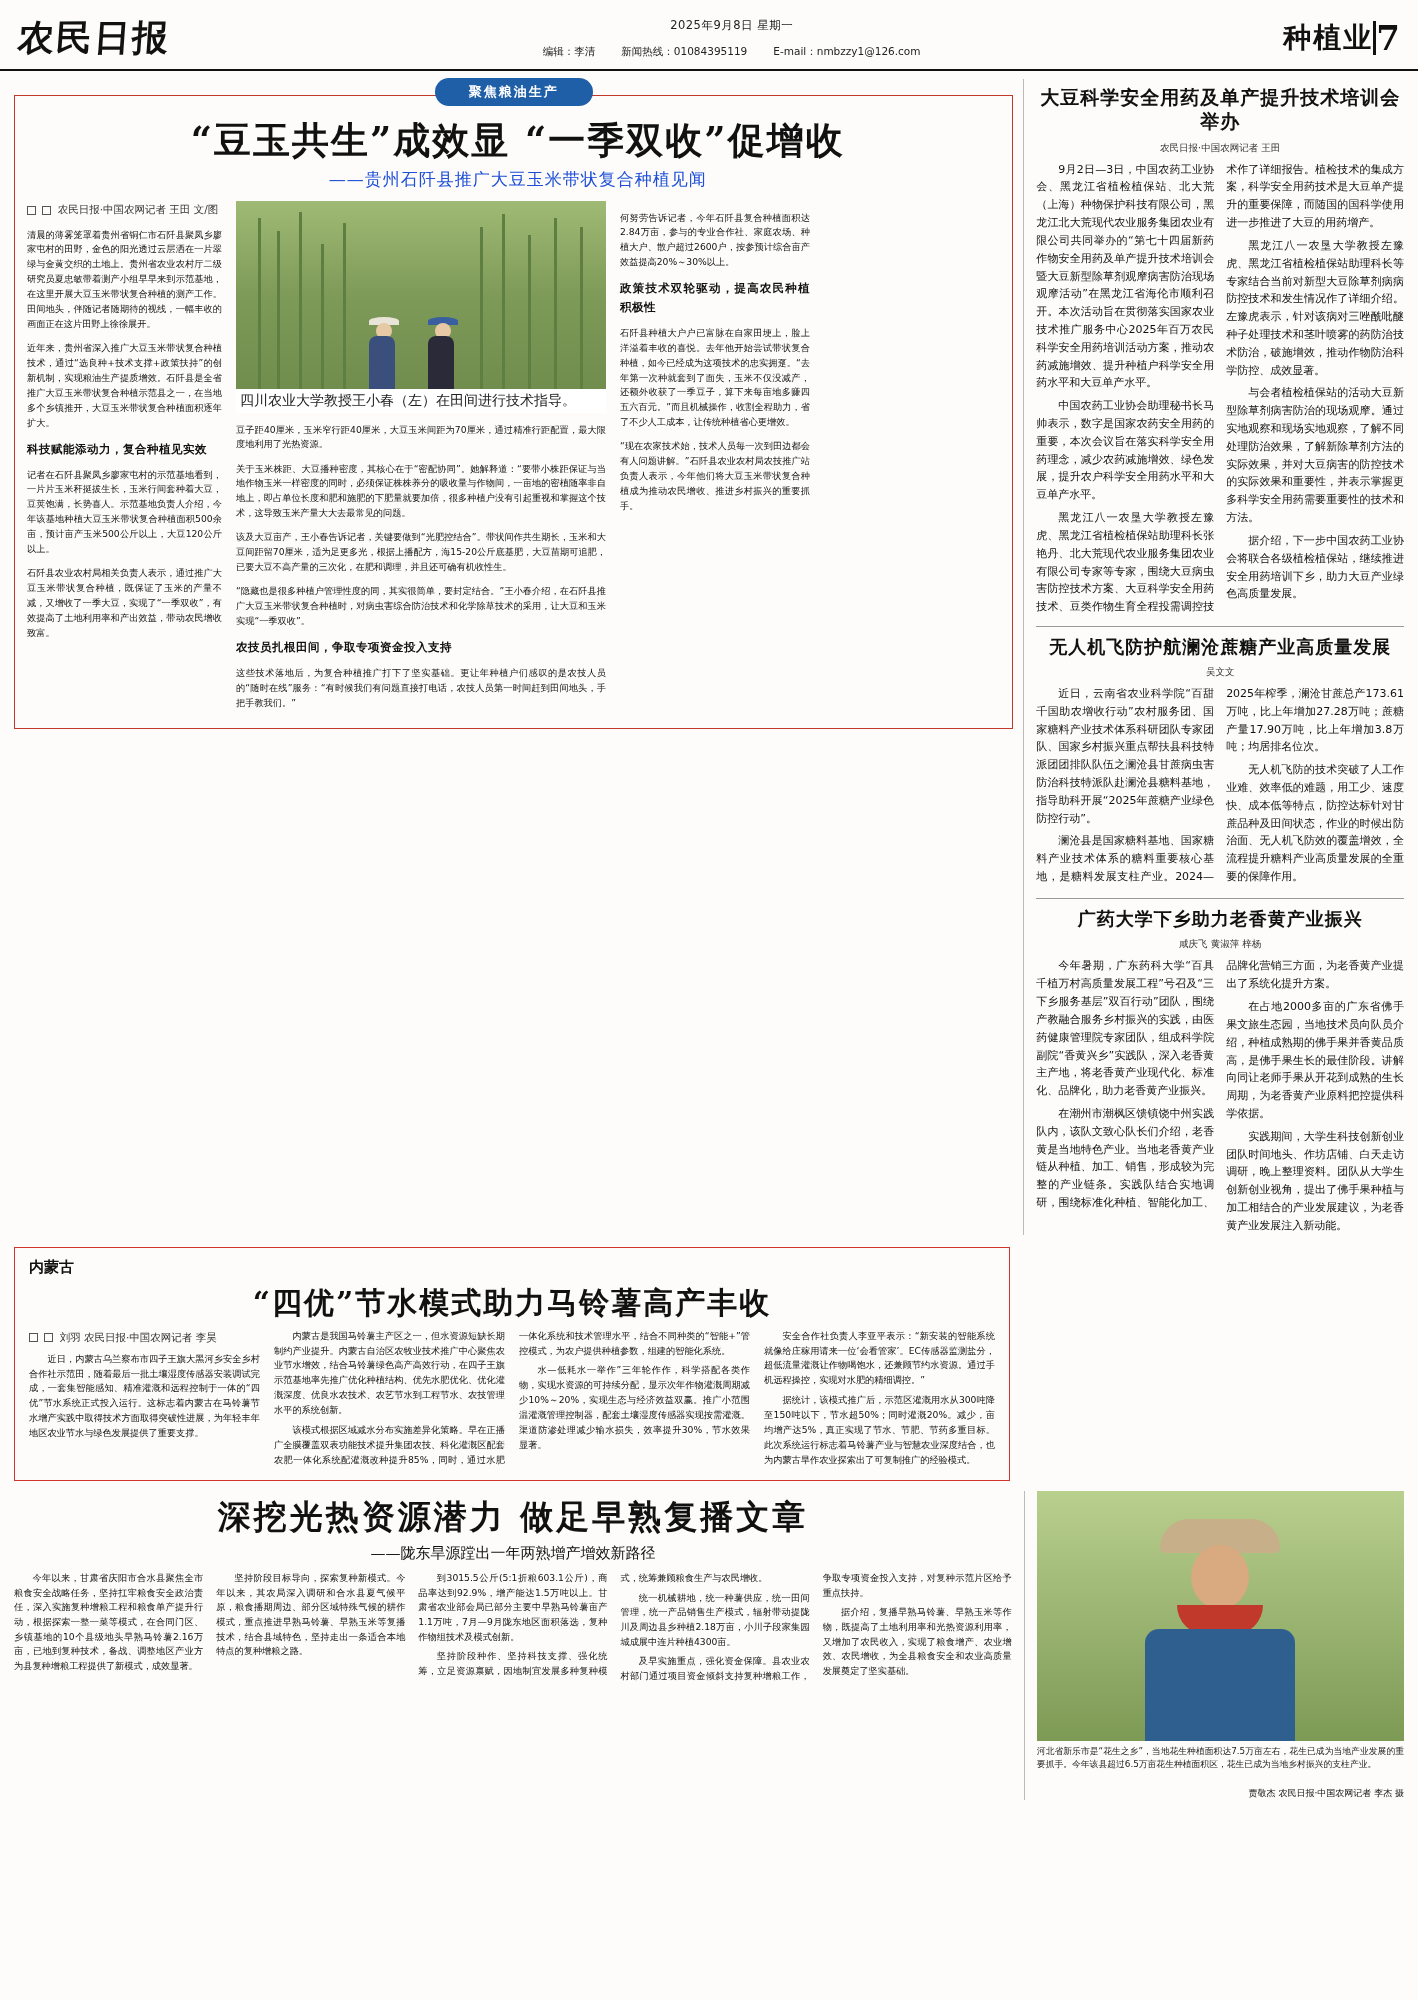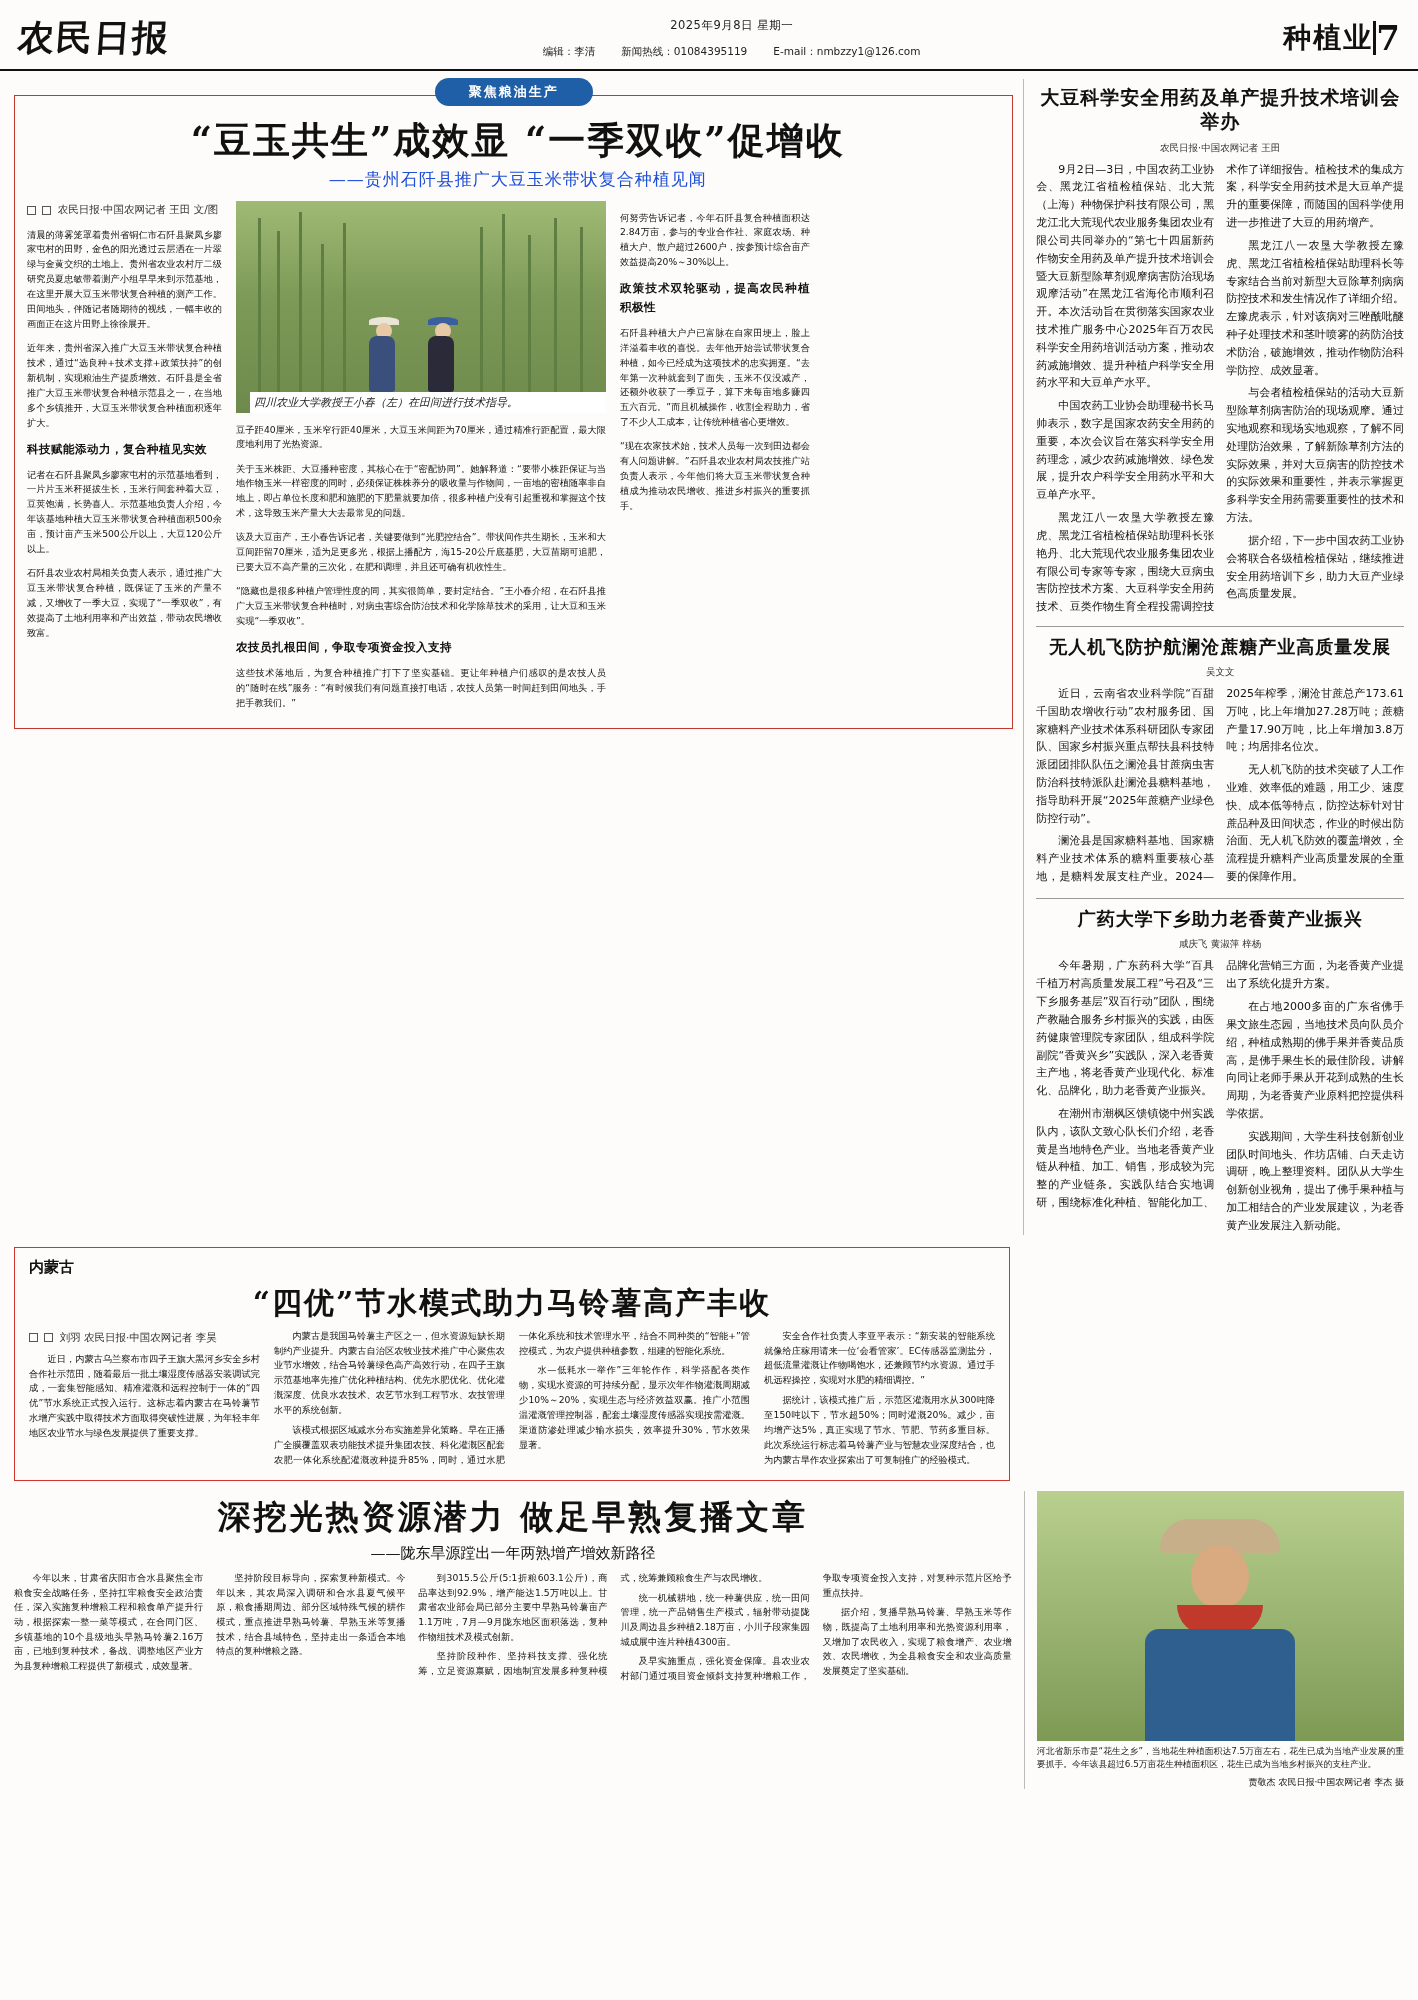--- a/index.html
+++ b/index.html
@@ -48,21 +48,21 @@
     font-weight:bold;font-size:37px;letter-spacing:2px;margin:12px 0 6px 0;line-height:1.2;
   }
   .subhead{text-align:center;font-size:17px;letter-spacing:1px;margin-bottom:10px;color:#1d4ed8;
     font-family:"DejaVu Serif","Liberation Serif",serif;}
   .byline{font-size:10.5px;color:#333;margin-bottom:6px;}
   .byline .sq{display:inline-block;width:7px;height:7px;border:1px solid #555;margin-right:3px;vertical-align:middle;}
   .sub-t{font-weight:bold;font-size:11.5px;text-indent:0;margin:7px 0 4px 0;letter-spacing:.5px;
     font-family:"DejaVu Serif","Liberation Serif",serif;}
 
   .photo{background:linear-gradient(#8fae6a,#6f8f4e);position:relative;overflow:hidden;}
-  .photo .cap{position:absolute;bottom:0;left:14px;right:0;font-size:11px;color:#222;background:#fff;padding:3px 4px;font-style:italic;}
+  .photo .cap{position:absolute;bottom:0;left:0;right:0;font-size:14px;color:#222;background:#fff;padding:3px 4px;}
 
   
   .cornfield{position:absolute;inset:0;background:
      linear-gradient(180deg,#9fba74 0%,#7e9a58 45%,#6d8a4c 100%);}
   .stalk{position:absolute;bottom:0;width:3px;background:#5f7f42;}
   .person{position:absolute;bottom:10%;}
   .p-body{width:26px;height:56px;border-radius:8px 8px 3px 3px;}
   .p-head{width:16px;height:16px;border-radius:50%;background:#e8c9a6;margin:0 auto -3px auto;}
   .p-hat{width:30px;height:8px;border-radius:50% 50% 0 0;margin:0 auto -2px auto;}
 
@@ -88,21 +88,21 @@
   .bottom-right{width:368px;border-left:1px solid #bbb;padding-left:12px;}
   .b-headline{text-align:center;font-family:"DejaVu Serif","Liberation Serif",serif;font-weight:bold;
     font-size:33px;letter-spacing:3px;margin:4px 0 4px 0;}
   .b-sub{text-align:center;font-size:15px;margin-bottom:8px;font-family:"DejaVu Serif","Liberation Serif",serif;}
   .five-cols{column-count:5;column-gap:13px;font-size:9.2px;line-height:1.6;text-align:justify;}
   .five-cols p{margin:0 0 5px 0;text-indent:2em;}
   .sign{font-size:9.2px;text-align:right;margin-top:4px;}
 
   .bphoto{height:250px;position:relative;overflow:hidden;background:linear-gradient(#b9cf8e,#7d9a55);}
   .bphoto-cap{font-size:8.8px;line-height:1.5;text-align:justify;margin-top:4px;color:#222;}
-  .credit{font-size:9px;text-align:right;margin-top:5px;}
+  .credit{font-size:9px;text-align:right;margin-top:16px;}
 
   .farmer{position:absolute;left:50%;top:28px;transform:translateX(-50%);}
   .f-hat{width:120px;height:34px;border-radius:60px 60px 10px 10px;background:#c7b089;margin:0 auto;}
   .f-face{width:58px;height:64px;border-radius:50%;background:#d9a97f;margin:-8px auto 0 auto;}
   .f-body{width:150px;height:150px;border-radius:14px 14px 0 0;background:#2f5f8f;margin:-6px auto 0 auto;}
   .f-scarf{width:86px;height:30px;background:#c0392b;border-radius:0 0 40px 40px;margin:-4px auto 0 auto;}
 </style>
 </head>
 <body>
 

